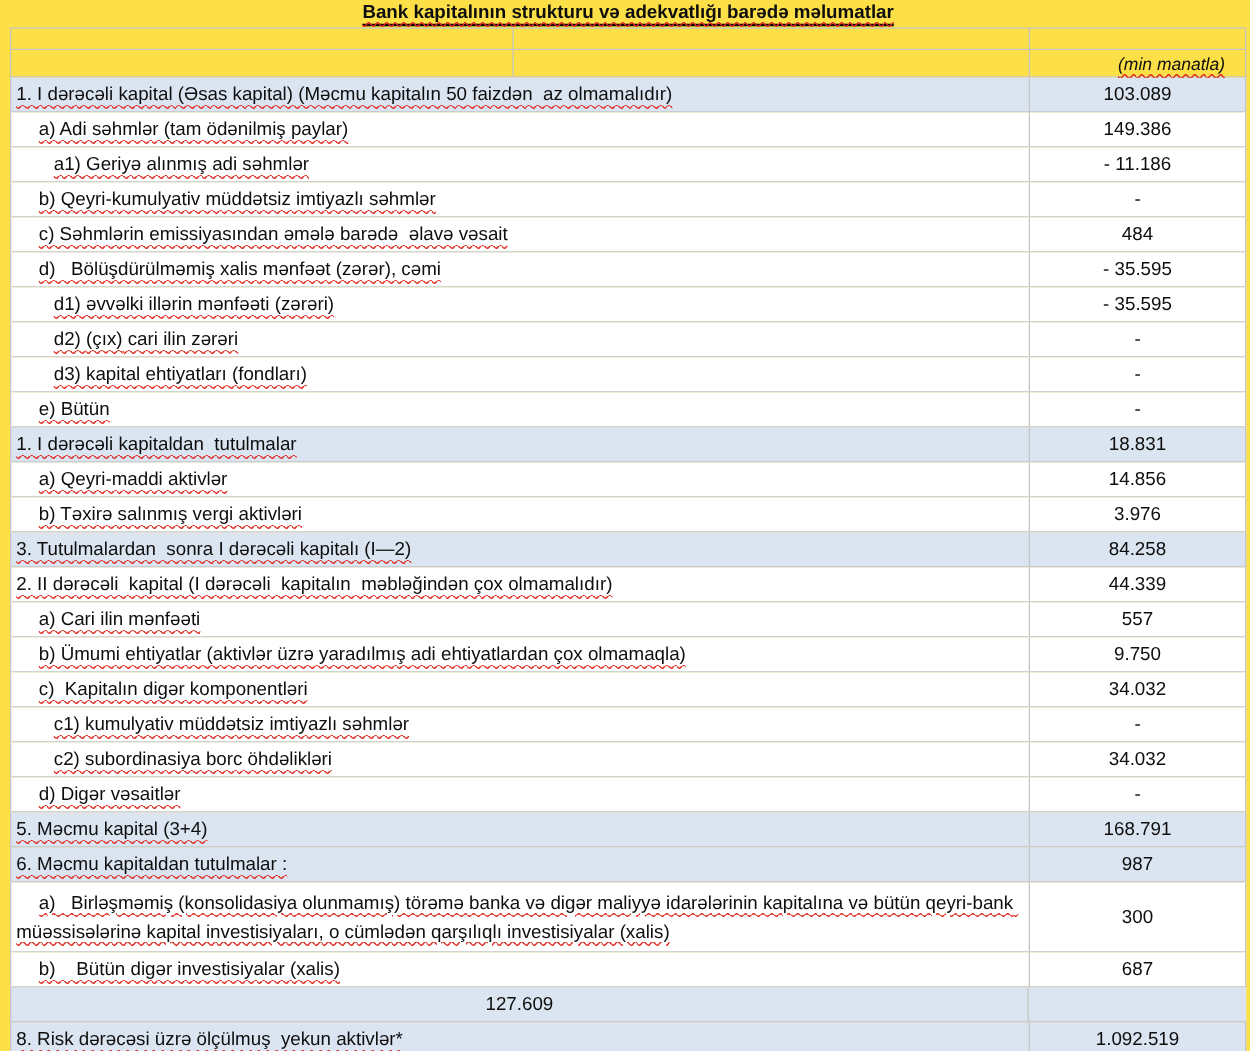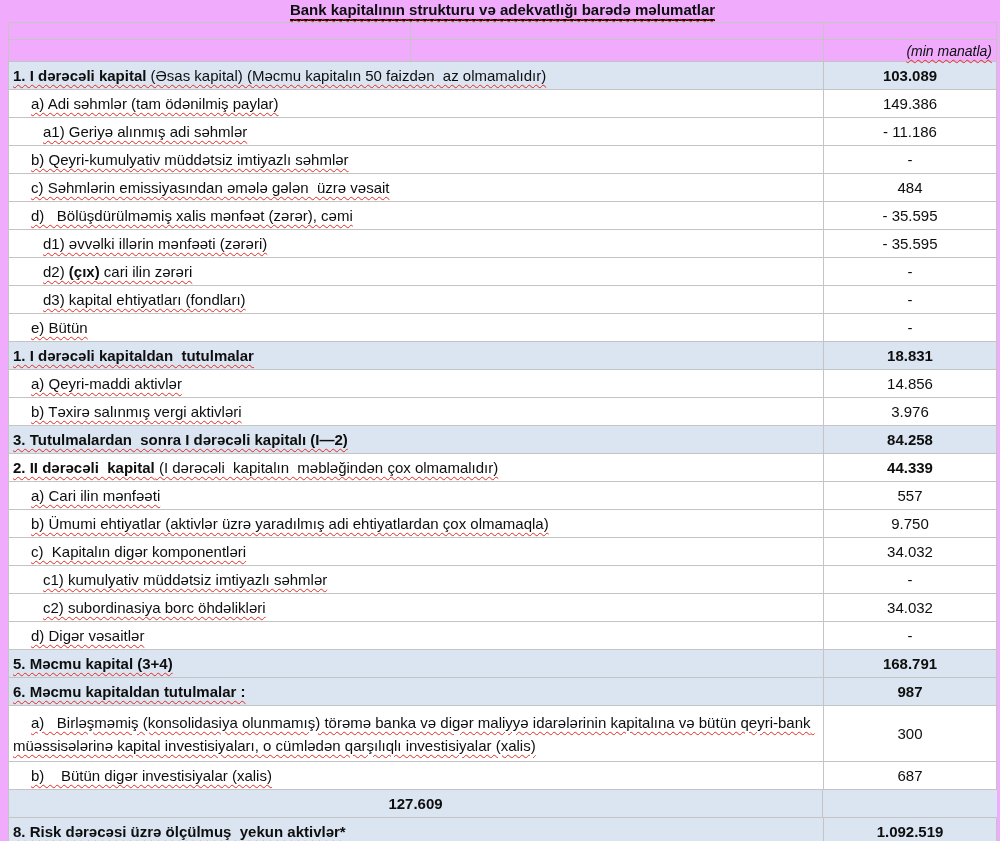--- a/index.html
+++ b/index.html
@@ -5,21 +5,21 @@
   * { box-sizing: border-box; margin: 0; padding: 0; }
   :root{
     --grid:#c4c4c4;
     --hl:#dbe5f1;
     --sq:#e02b20;
     --ink:#0e0e0e;
   }
   body{ background:#ffffff; }
   .page{
     position:relative; width:1000px; height:841px;
-    background:#f0abfc; overflow:hidden;
+    background:#fde047; overflow:hidden;
     font-family:"Liberation Sans", sans-serif;
     color:var(--ink);
   }
   .tbl{ position:absolute; left:8px; top:0; width:989px; }
 
   
   .title-block{
     height:22px; display:flex; justify-content:center; align-items:flex-start;
   }
   .title-text{
@@ -40,21 +40,21 @@
   .hdr-row{
     display:grid; grid-template-columns:402px 413px 174px;
     border-bottom:1px solid var(--grid);
   }
   .hdr-row.first{ border-top:1px solid var(--grid); height:18px; }
   .hdr-row.second{ height:22px; }
   .hdr-row > div{ border-left:1px solid var(--grid); }
   .hdr-row > div:last-child{ border-right:1px solid var(--grid); }
   .unit-cell{
     display:flex; align-items:center; justify-content:flex-end;
-    font-style:italic; font-size:14px; padding-right:4px;
+    font-style:italic; font-size:14px; padding-right:16px;
   }
 
   
   .row{
     display:grid; grid-template-columns:815px 174px;
     min-height:28px;
     border-bottom:1px solid var(--grid);
     align-items:stretch;
     background:#ffffff;
   }
@@ -71,21 +71,21 @@
   .i1 .lbl-in{ padding-left:22px; padding-right:6px;text-align:center; }
   .i2 .lbl-in{ padding-left:34px; padding-right:6px; }
   .hang .lbl-in{ padding-left:4px; padding-right:6px; text-indent:18px; }
   .hang .lbl-in{ text-indent:18px each-line; } 
   .val{
     border-left:1px solid var(--grid);
     border-right:1px solid var(--grid);
     display:flex; align-items:center; justify-content:center;
     font-size:15px;
   }
-  .b{ font-weight:bold; }
+  .b{ font-weight:normal; }
 </style>
 </head>
 <body>
 
 <div class="page">
   <div class="tbl">
 
     <div class="title-block">
       <span class="title-text sq">Bank kapitalının strukturu və adekvatlığı barədə məlumatlar</span>
     </div>
@@ -124,21 +124,21 @@
           <div class="val">- 11.186</div>
         </div>
         <div class="row">
           <div class="lbl i1">
             <span class="lbl-in sq"><span>b) Qeyri-kumulyativ müddətsiz imtiyazlı səhmlər</span></span>
           </div>
           <div class="val">-</div>
         </div>
         <div class="row">
           <div class="lbl i1">
-            <span class="lbl-in sq"><span>c) Səhmlərin emissiyasından əmələ gələn  üzrə vəsait</span></span>
+            <span class="lbl-in sq"><span>c) Səhmlərin emissiyasından əmələ barədə  əlavə vəsait</span></span>
           </div>
           <div class="val">484</div>
         </div>
         <div class="row">
           <div class="lbl i1">
             <span class="lbl-in sq"><span>d)   Bölüşdürülməmiş xalis mənfəət (zərər), cəmi</span></span>
           </div>
           <div class="val">- 35.595</div>
         </div>
         <div class="row">

